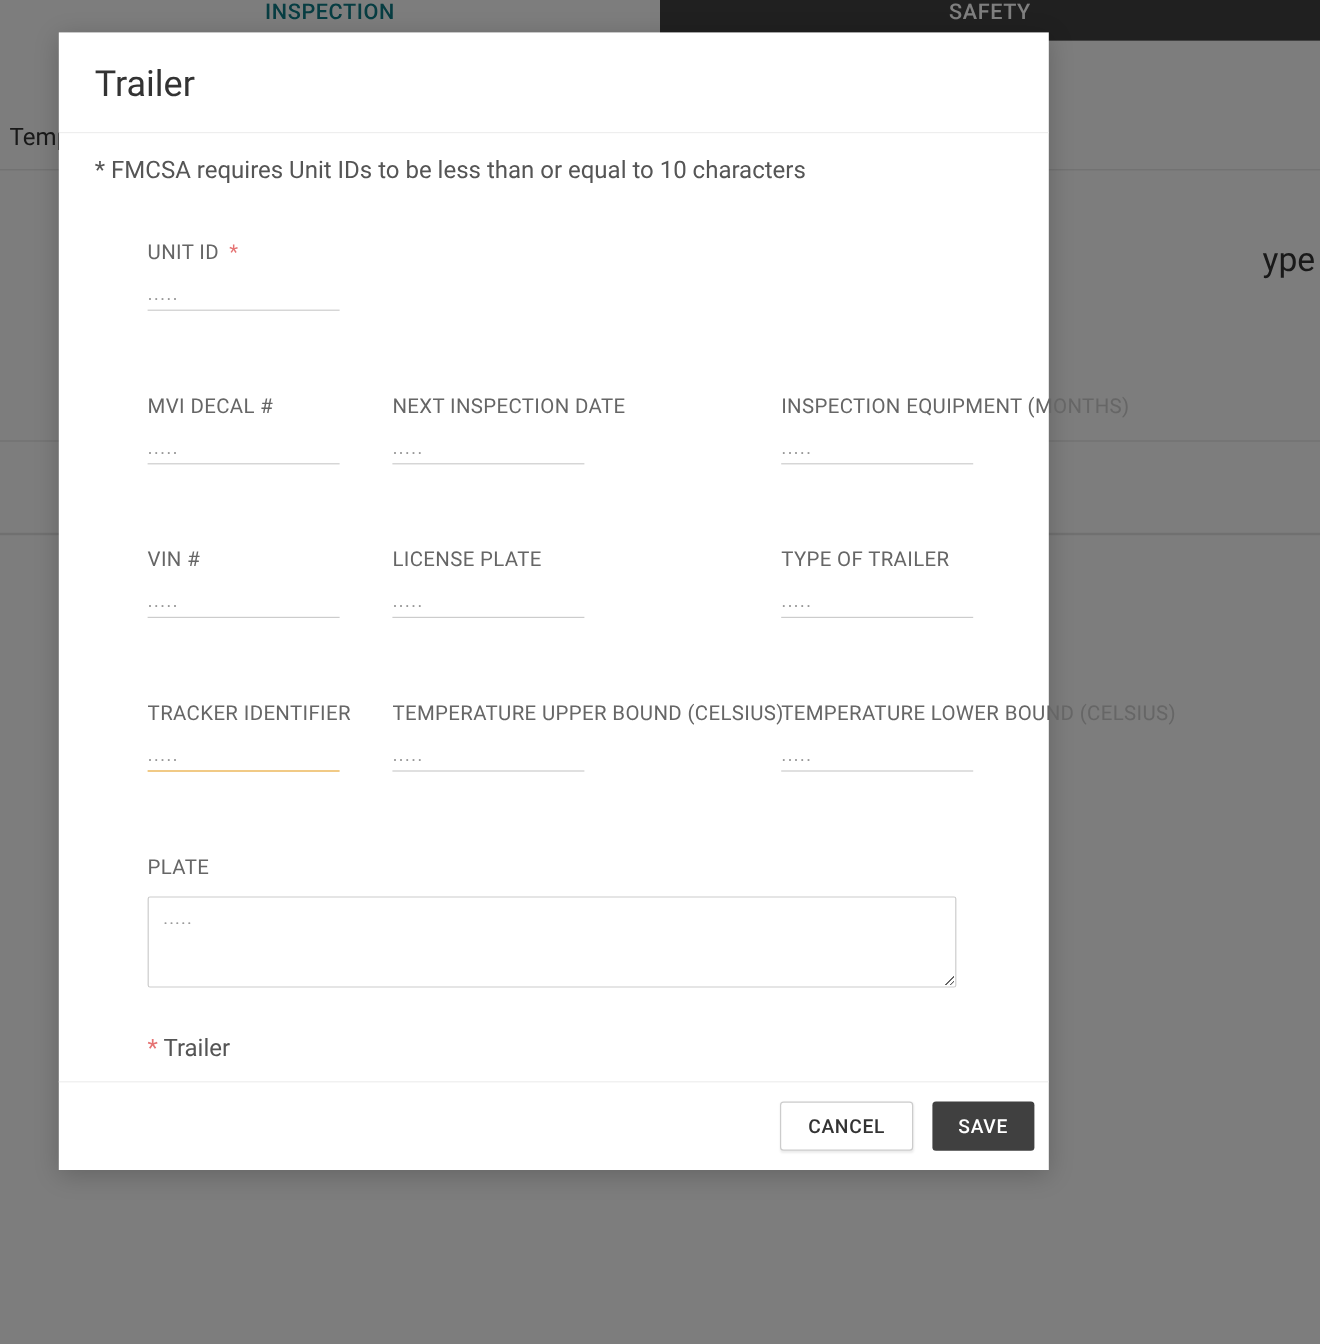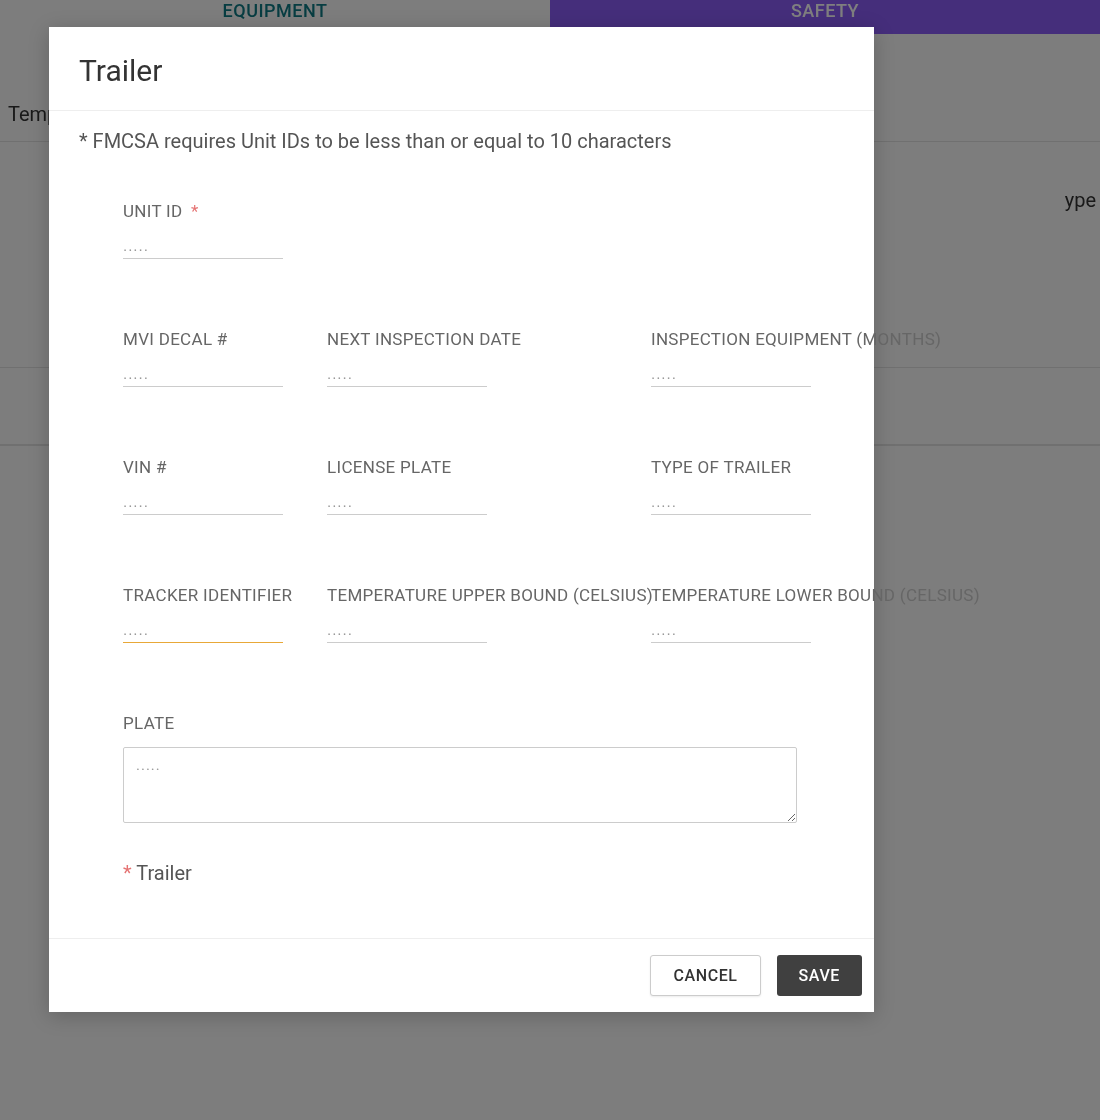--- a/index.html
+++ b/index.html
@@ -37,40 +37,40 @@
       font-size: 18px;
       font-weight: 500;
       letter-spacing: 0.5px;
     }
     .bg-tab-equipment {
       color: #0f7a85;
       background: #fafafa;
     }
     .bg-tab-safety {
       color: #ffffff;
-      background: #8b5cf6;
+      background: #404040;
     }
     .bg-subrow {
       height: 108px;
       border-bottom: 1px solid #e0e0e0;
       background: #fafafa;
       position: relative;
     }
     .bg-temp {
       position: absolute;
       left: 8px;
       top: 68px;
       font-size: 20px;
       color: #333;
     }
     .bg-ype {
       position: absolute;
       right: 4px;
-      top: 188px;
-      font-size: 20px;
+      top: 200px;
+      font-size: 28px;
       color: #333;
     }
     .bg-band1 {
       position: absolute;
       top: 367px;
       left: 0;
       right: 0;
       height: 78px;
       border-top: 1px solid #e0e0e0;
       border-bottom: 1px solid #e0e0e0;
@@ -195,21 +195,20 @@
     }
     .required-note .star {
       color: #e57373;
     }
     .modal-footer {
       border-top: 1px solid #eee;
       padding: 16px 12px;
       display: flex;
       justify-content: flex-end;
       gap: 16px;
-      margin-top: 37px;
     }
     .btn {
       font-size: 16px;
       font-weight: 500;
       letter-spacing: 0.6px;
       padding: 10px 22px;
       border-radius: 3px;
       cursor: pointer;
       border: none;
       font-family: inherit;
@@ -224,21 +223,21 @@
       background: #404040;
       color: #fff;
       cursor: not-allowed;
     }
   </style>
 </head>
 <body>
 
 <div class="bg-page">
   <div class="bg-tabs">
-    <div class="bg-tab bg-tab-equipment">EQUIPMENT</div>
+    <div class="bg-tab bg-tab-equipment">INSPECTION</div>
     <div class="bg-tab bg-tab-safety">SAFETY</div>
   </div>
   <div class="bg-subrow">
     <div class="bg-temp">Temp</div>
   </div>
   <div class="bg-ype">ype</div>
   <div class="bg-band1"></div>
   <div class="bg-band2"></div>
 </div>
 

